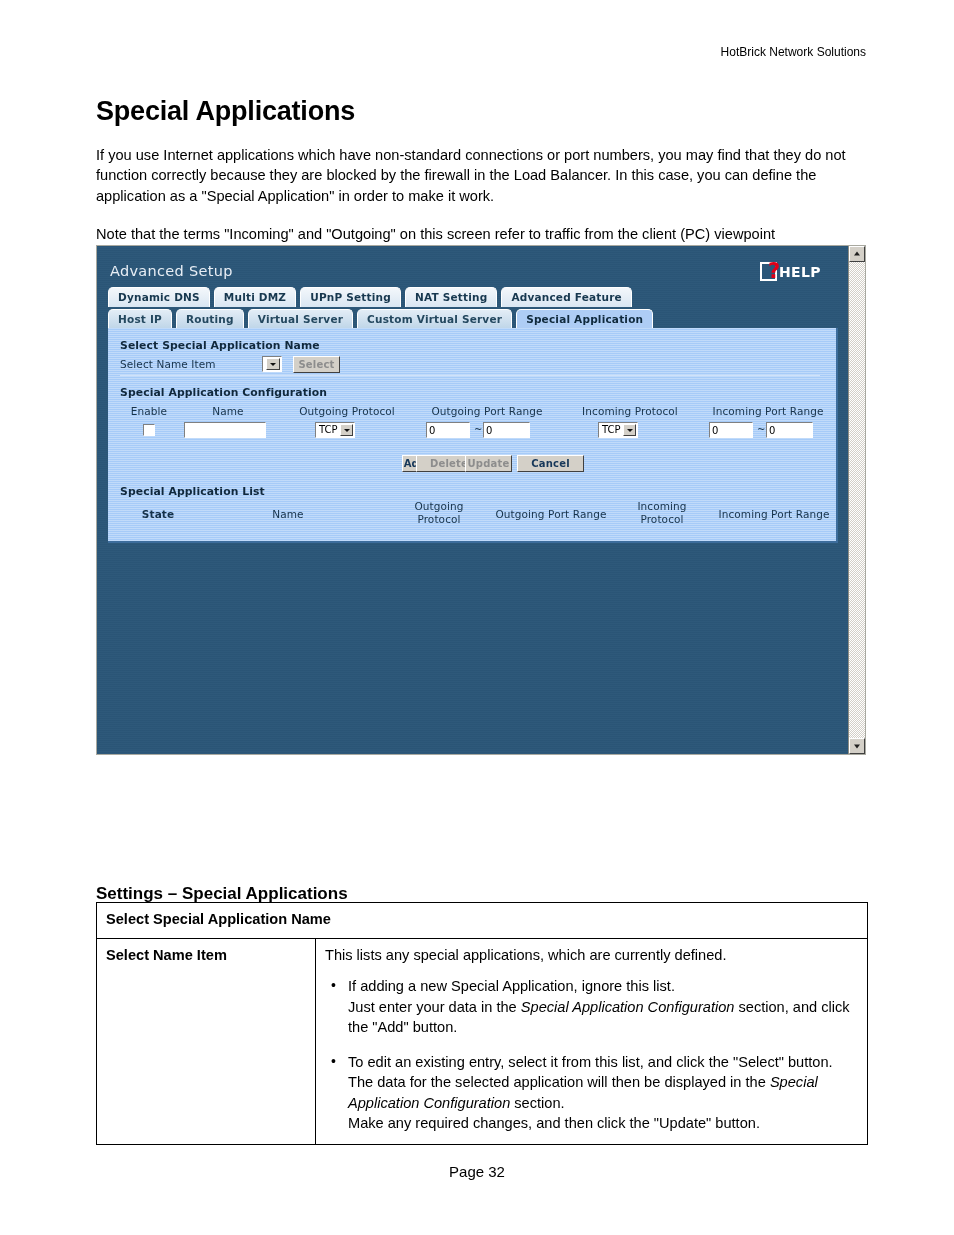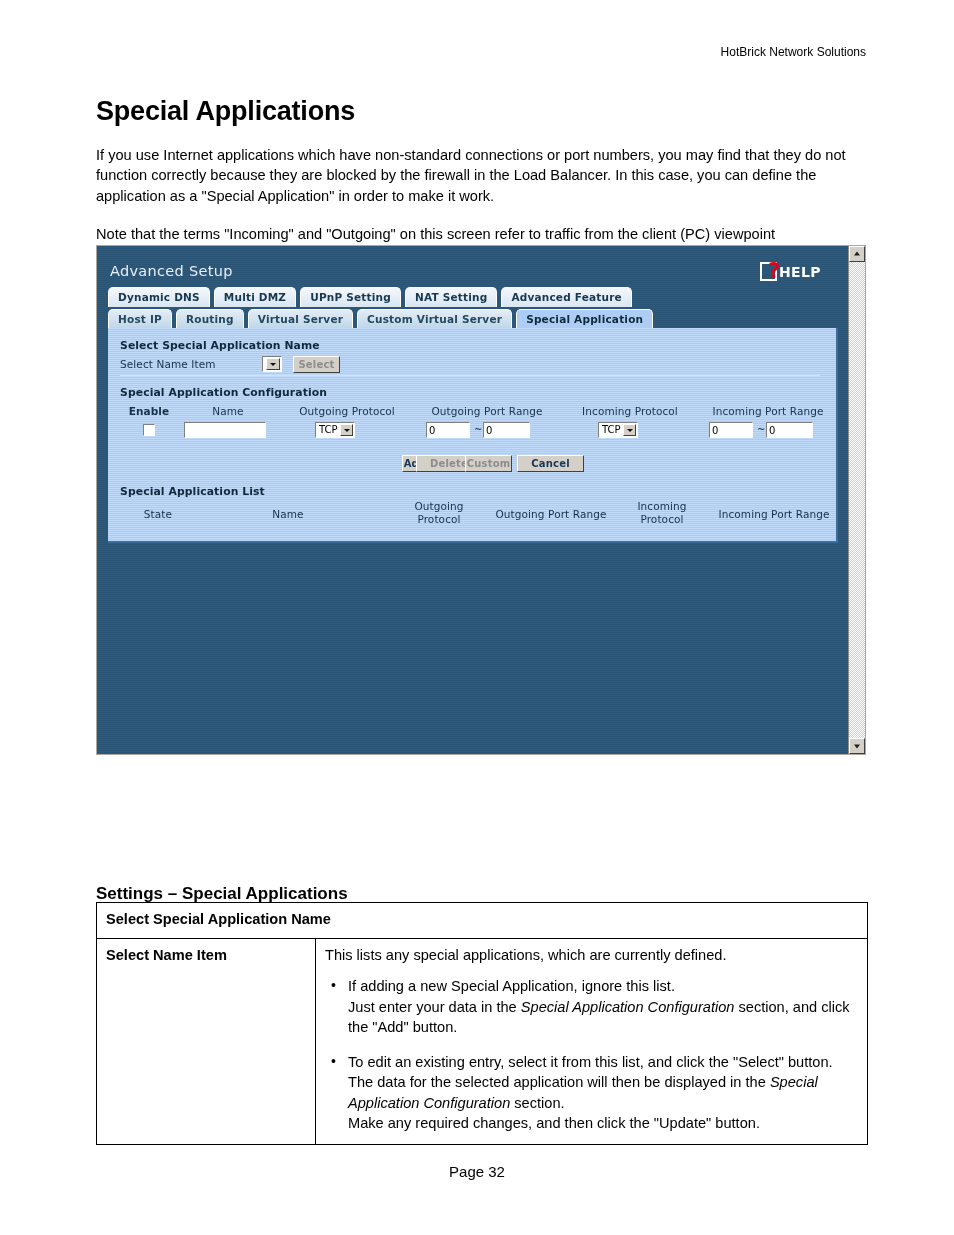--- a/index.html
+++ b/index.html
@@ -453,21 +453,21 @@
               <span class="tri"></span>
             </span>
         </div>
 
         <div class="btn disabled" style="left:185px; top:28px; width:47px;">Select</div>
 
         <div class="divider"></div>
 
         <div class="sec-head" style="left:12px; top:58px;">Special Application Configuration</div>
 
-        <div class="lbl c" style="left:14px; top:77px; width:54px;font-weight:bold;">Enable</div>
+        <div class="lbl c" style="left:14px; top:77px; width:54px;">Enable</div>
         <div class="lbl c" style="left:74px; top:77px; width:92px;">Name</div>
         <div class="lbl c" style="left:176px; top:77px; width:126px;">Outgoing Protocol</div>
         <div class="lbl c" style="left:308px; top:77px; width:142px;">Outgoing Port Range</div>
         <div class="lbl c" style="left:458px; top:77px; width:128px;">Incoming Protocol</div>
         <div class="lbl c" style="left:590px; top:77px; width:140px;">Incoming Port Range</div>
 
         <div class="checkbox" style="left:35px; top:96px;"></div>
 
         <input class="txt" style="left: 76px; top: 94px; width: 82px;" value="">
 
@@ -488,26 +488,26 @@
               <span class="tri"></span>
             </span>
         </div>
 
         <input class="txt" style="left: 601px; top: 94px; width: 44px;" value="0">
         <span class="tilde" style="left:649px; top:96px;">~</span>
         <input class="txt" style="left: 658px; top: 94px; width: 47px;" value="0">
 
         <div class="btn" style="left:294px; top:127px; width:26px;">Add</div>
         <div class="btn disabled" style="left:308px; top:127px; width:66px;">Delete</div>
-        <div class="btn disabled" style="left:357px; top:127px; width:47px;">Custom</div>
+        <div class="btn disabled" style="left:357px; top:127px; width:47px;">Update</div>
         <div class="btn" style="left:409px; top:127px; width:67px;">Cancel</div>
 
         <div class="sec-head" style="left:12px; top:157px;">Special Application List</div>
 
-        <div class="lbl c" style="left:14px; top:180px; width:72px;">State</div>
+        <div class="lbl c" style="left:14px; top:180px; width:72px;font-weight:bold;">State</div>
         <div class="lbl c" style="left:140px; top:180px; width:80px;">Name</div>
         <div class="lbl c" style="left:295px; top:172px; width:72px; white-space:pre-line; line-height:13px;">Outgoing
 Protocol</div>
         <div class="lbl c" style="left:375px; top:180px; width:136px;">Outgoing Port Range</div>
         <div class="lbl c" style="left:518px; top:172px; width:72px; white-space:pre-line; line-height:13px;">Incoming
 Protocol</div>
         <div class="lbl c" style="left:598px; top:180px; width:136px;">Incoming Port Range</div>
 
       </div>
 

